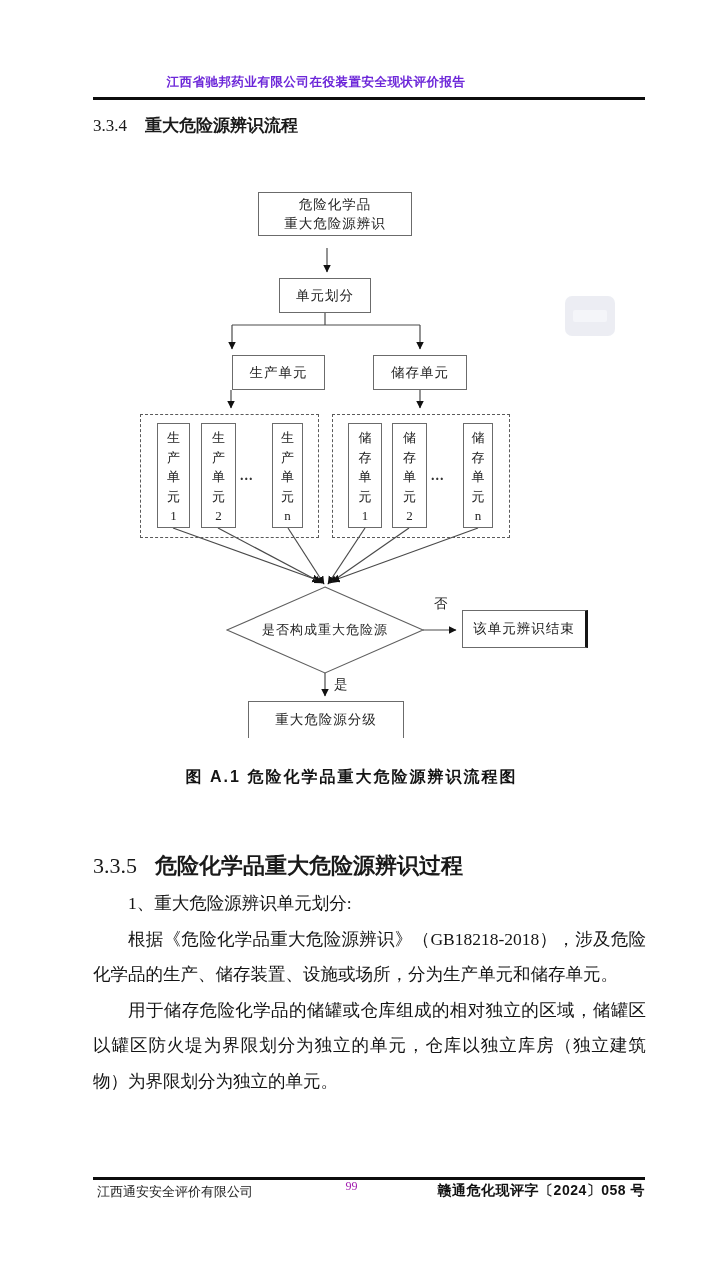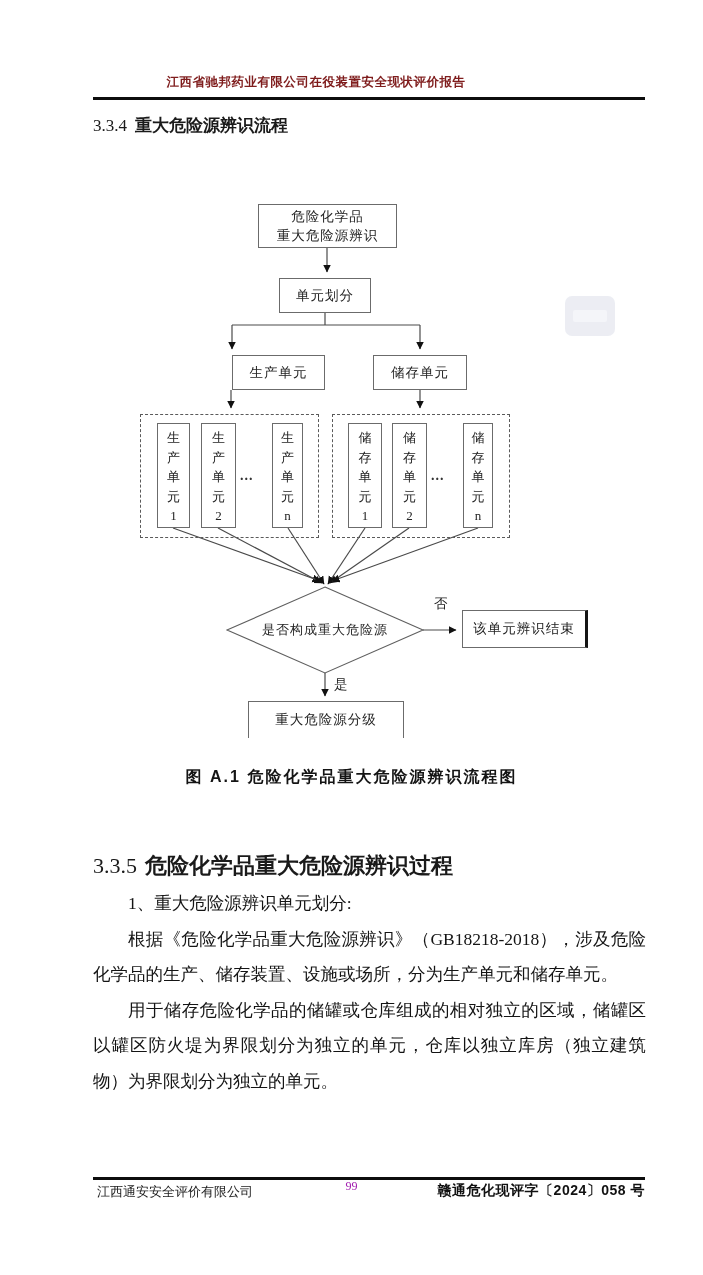--- a/index.html
+++ b/index.html
@@ -10,36 +10,36 @@
     background:#ffffff;
     font-family:"Liberation Serif","DejaVu Serif",serif;
     color:#1a1a1a;
     overflow:hidden;
   }
   .abs{position:absolute;}
   
   .header-title{
     top:74px;left:0;width:632px;text-align:center;
     font-family:"Liberation Sans","DejaVu Sans",sans-serif;
-    font-size:12.5px;font-weight:700;letter-spacing:.5px;color:#7f1d1d;
+    font-size:12.5px;font-weight:700;letter-spacing:.5px;color:#6d28d9;
   }
   .header-rule{top:97px;left:93px;width:552px;height:3px;background:#0d0d0d;}
   
   .h334{top:114px;left:93px;font-size:17px;white-space:nowrap;}
-  .h334 .num,.h335 .num{font-family:"Liberation Serif",serif;font-weight:400;margin-right:8px;}
+  .h334 .num,.h335 .num{font-family:"Liberation Serif",serif;font-weight:400;margin-right:18px;}
   .h334 .ttl,.h335 .ttl{font-family:"Liberation Sans","DejaVu Sans",sans-serif;font-weight:700;}
   .intro{top:152px;left:127px;font-size:17px;}
   
   .fc-box{
     border:1px solid #6b6b6b;background:#fff;
     display:flex;align-items:center;justify-content:center;
     font-size:13.5px;letter-spacing:1px;text-align:center;color:#222;
     box-sizing:border-box;
   }
-  .fc-start{top:204px;left:258px;width:139px;height:44px;flex-direction:column;line-height:19px;}
+  .fc-start{top:192px;left:258px;width:154px;height:44px;flex-direction:column;line-height:19px;}
   .fc-unitdiv{top:278px;left:279px;width:92px;height:35px;}
   .fc-prod{top:355px;left:185px;width:93px;height:35px;margin-left:47px;}
   .fc-stor{top:355px;left:373px;width:94px;height:35px;}
   .fc-dashed{border:1px dashed #5a5a5a;background:transparent;box-sizing:border-box;}
   .fc-dash-left{top:414px;left:140px;width:179px;height:124px;}
   .fc-dash-right{top:414px;left:332px;width:178px;height:124px;}
   .fc-vbox{
     border:1px solid #6b6b6b;background:#fff;box-sizing:border-box;
     display:flex;align-items:center;justify-content:center;
   }

